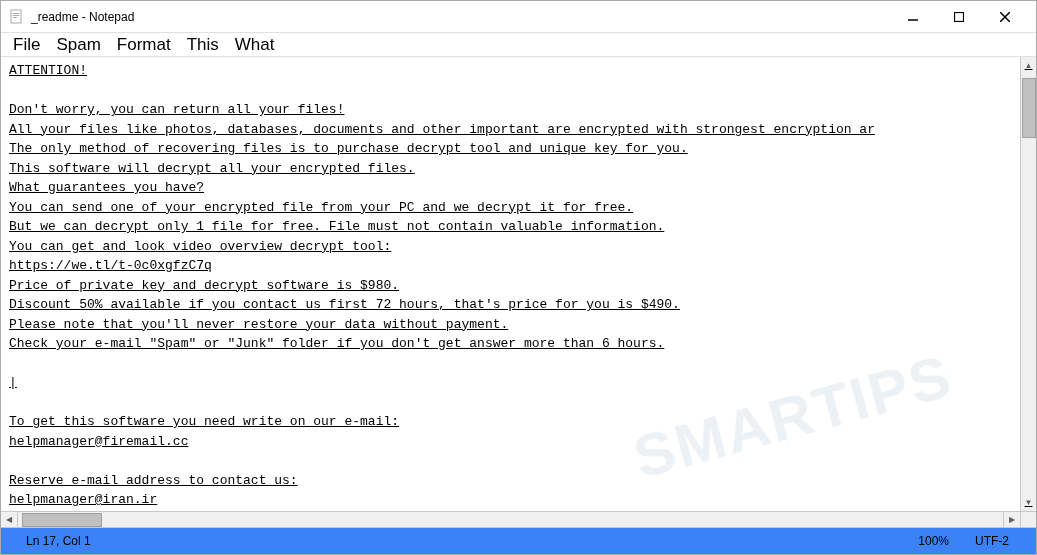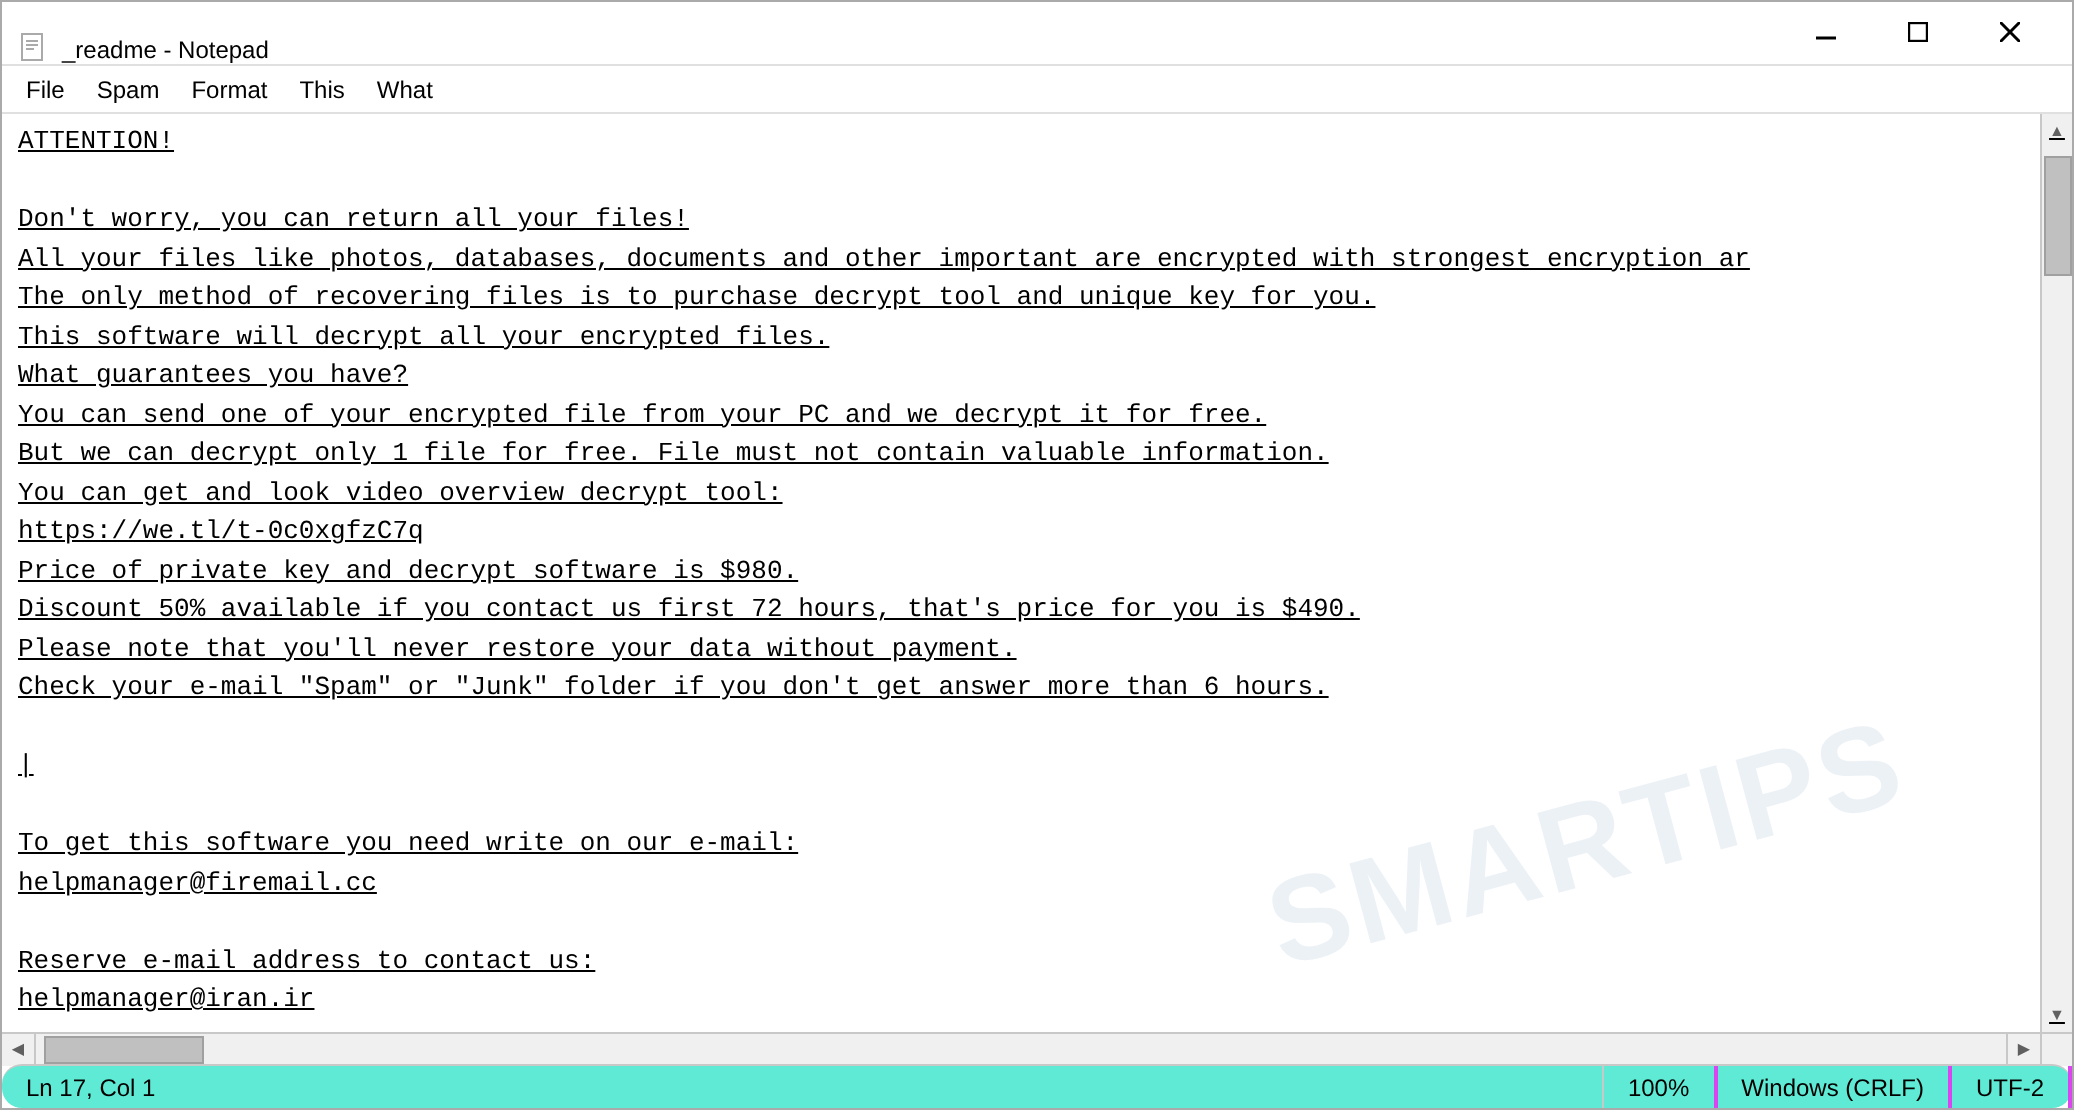--- a/index.html
+++ b/index.html
@@ -26,21 +26,21 @@
       border: 1px solid #aaa;
       display: flex;
       flex-direction: column;
       box-shadow: 2px 2px 10px rgba(0,0,0,0.3);
     }
 
     .title-bar {
       background: #fff;
       height: 32px;
       display: flex;
-      align-items: flex-end;
+      align-items: center;
       padding: 0 8px;
       border-bottom: 1px solid #e0e0e0;
       user-select: none;
     }
 
     .title-bar-icon {
       width: 16px;
       height: 16px;
       margin-right: 6px;
       display: flex;
@@ -83,21 +83,21 @@
       height: 24px;
       display: flex;
       align-items: center;
       padding: 0 4px;
       background: #fff;
       border-bottom: 1px solid #e0e0e0;
     }
 
     .menu-item {
       padding: 2px 8px;
-      font-size: 12px;
+      font-size: 17px;
       cursor: pointer;
       color: #000;
     }
 
     .editor-area {
       flex: 1;
       display: flex;
       overflow: hidden;
       position: relative;
       text-decoration: underline;
@@ -152,28 +152,27 @@
       height: 60px;
       background: #c0c0c0;
       position: absolute;
       top: 4px;
       left: 1px;
       border: 1px solid #a0a0a0;
     }
 
     .status-bar {
       height: 22px;
-      background: #5eead4;
+      background: #3b82f6;
       border-top: 1px solid #c8c8c8;
       display: flex;
       align-items: center;
-      padding: 0;
+      padding: 13px;
       font-size: 12px;
       color: #000;
-      border-radius: 10px;
     }
 
     .status-section {
       padding: 0 12px;
       border-right: 2px solid #d946ef;
       height: 100%;
       display: flex;
       align-items: center;
       font-size: 12px;
     }
@@ -337,16 +336,15 @@
         <div class="scroll-thumb-h"></div>
       </div>
       <div class="scroll-arrow-h right">▶</div>
     </div>
     <div class="corner-box"></div>
   </div>
 
   <div class="status-bar">
     <div class="status-section">Ln 17, Col 1</div>
     <div class="status-section">100%</div>
-    <div class="status-section">Windows (CRLF)</div>
     <div class="status-section">UTF-2</div>
   </div>
 </div>
 
 </body></html>

